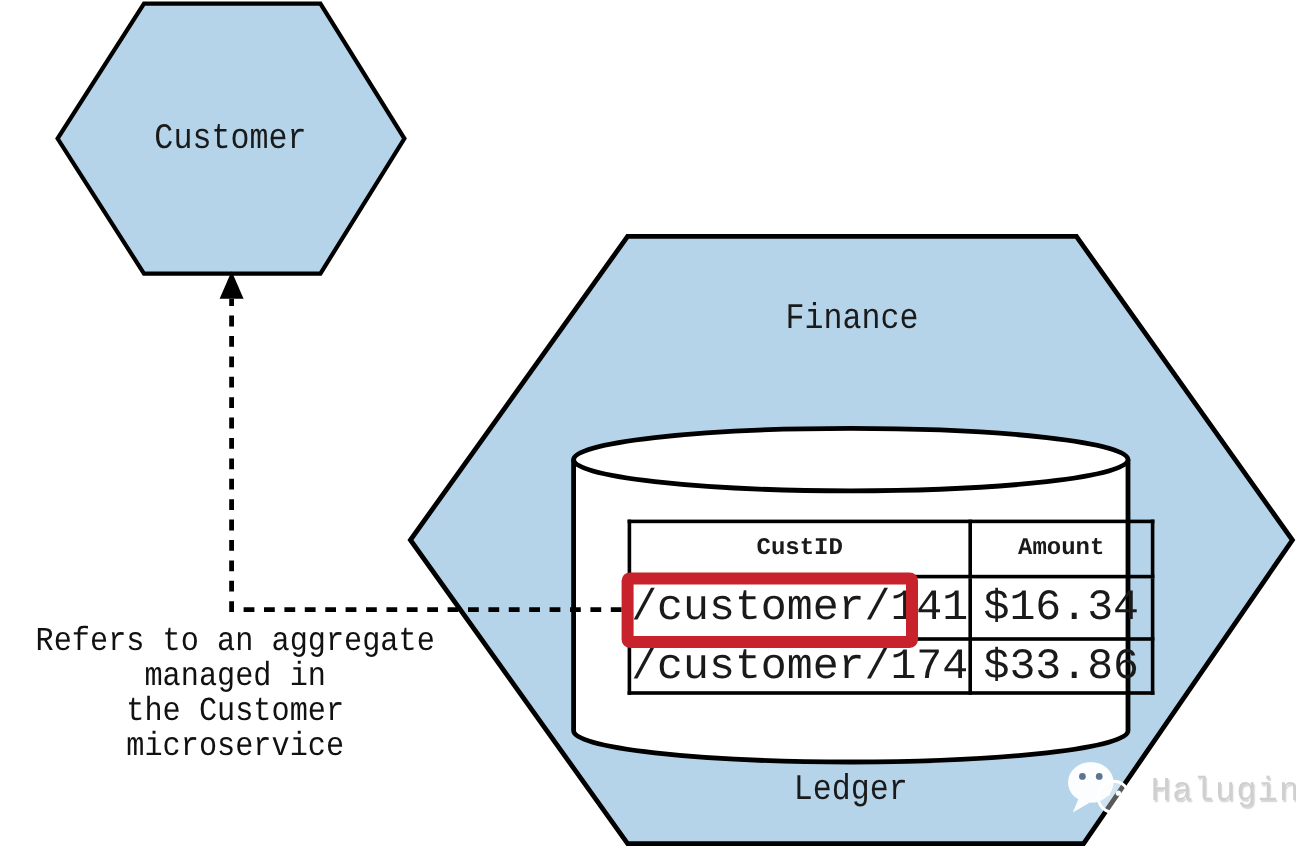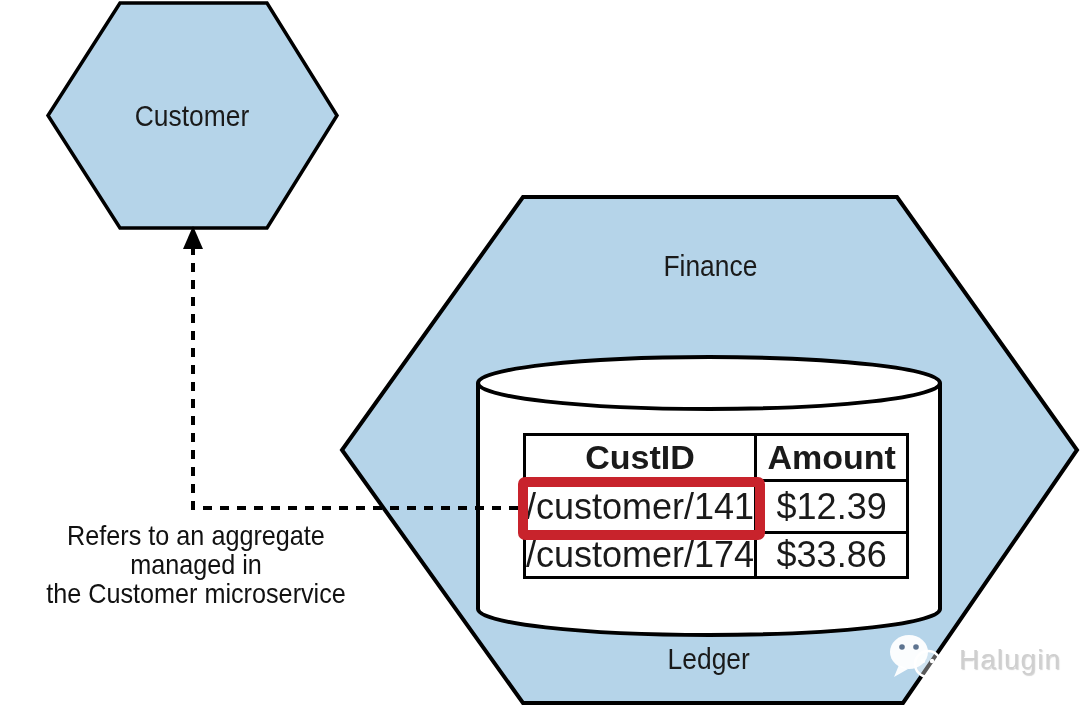--- a/index.html
+++ b/index.html
@@ -2,21 +2,21 @@
 <html><head>
 <meta charset="utf-8">
 <style>
   html, body { margin: 0; padding: 0; background: #ffffff; }
   .canvas {
     position: relative;
     width: 1080px;
     height: 707px;
     background: #ffffff;
     overflow: hidden;
-    font-family: Liberation Sans, sans-serif;
+    font-family: Liberation Mono, monospace;
     color: #1a1a1a;
   }
   .layer {
     position: absolute;
     left: 0; top: 0;
     width: 1080px; height: 707px;
     pointer-events: none;
   }
   .label {
     position: absolute;
@@ -47,21 +47,21 @@
     table-layout: fixed;
     background: transparent;
   }
   table.ledger th, table.ledger td {
     border: 3px solid #000;
     text-align: center;
     vertical-align: middle;
     padding: 0;
     background: transparent;
   }
-  table.ledger th { font-size: 34px; font-weight: bold; height: 43px; }
+  table.ledger th { font-size: 20px; font-weight: bold; height: 43px; }
   table.ledger td { font-size: 36px; font-weight: normal; }
   .col-custid { width: 228px; }
   .col-amount { width: 149px; }
   .row-1 td { height: 49px; }
   .row-2 td { height: 42px; }
   .watermark {
     position: absolute;
     left: 885px; top: 630px;
     display: flex;
     align-items: center;
@@ -104,21 +104,21 @@
   </div>
 
   <table class="ledger">
     <tbody>
         <tr>
       <th class="col-custid">CustID</th>
       <th class="col-amount">Amount</th>
     </tr>
     <tr class="row-1">
       <td>/customer/141</td>
-      <td>$12.39</td>
+      <td>$16.34</td>
     </tr>
     <tr class="row-2">
       <td>/customer/174</td>
       <td>$33.86</td>
     </tr>
   </tbody>
     </table>
 
   <div class="label ledger-label">
     <span class="squeeze">Ledger</span>

